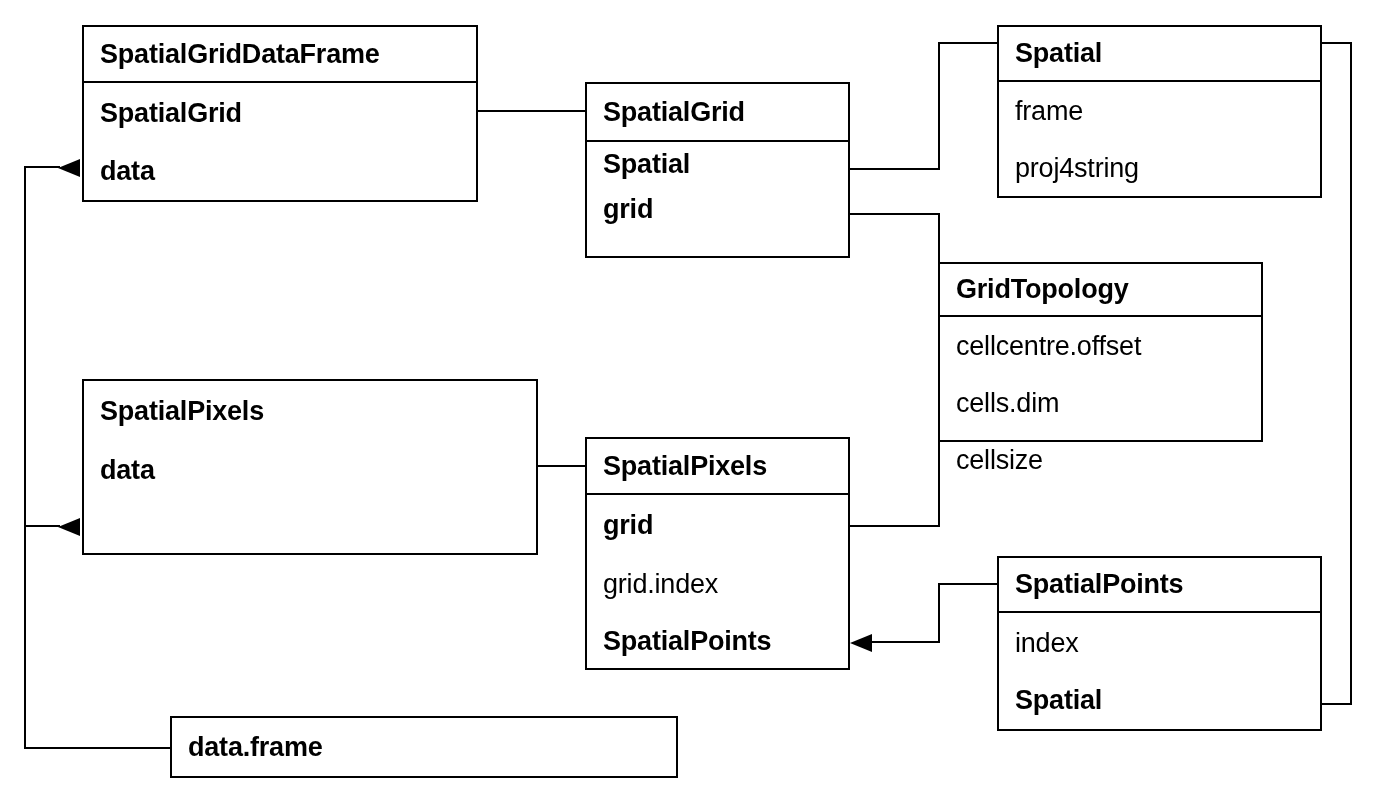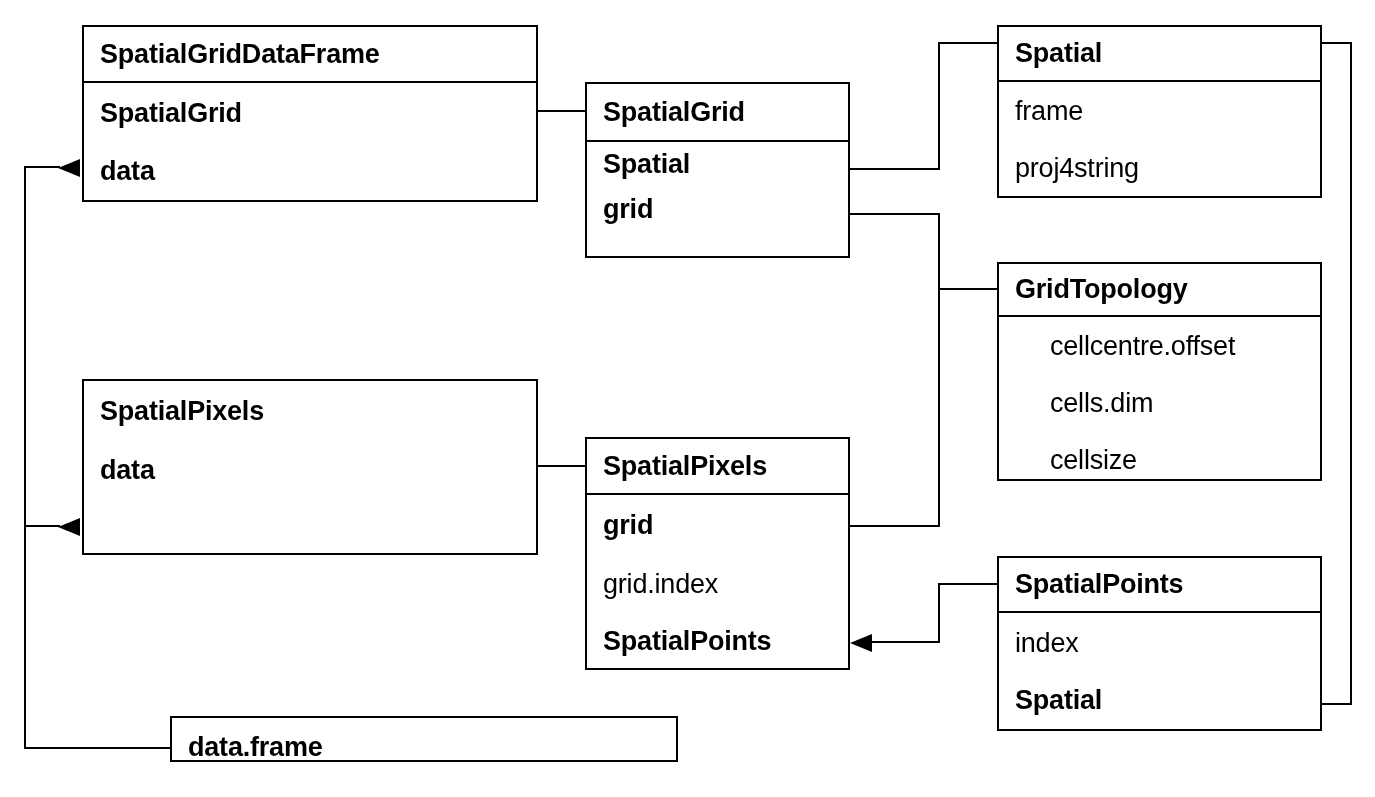--- a/index.html
+++ b/index.html
@@ -107,21 +107,21 @@
   <div class="hline" style="left:938px; top:583px; width:60px;"></div>
   <div class="vline" style="left:938px; top:583px; height:60px;"></div>
   <div class="hline" style="left:872px; top:641px; width:68px;"></div>
   <div class="arrowhead" style="left:850px; top:634px;"></div>
 
   <div class="hline" style="left:1322px; top:42px; width:30px;"></div>
   <div class="vline" style="left:1350px; top:42px; height:663px;"></div>
   <div class="hline" style="left:1157px; top:703px; width:195px;"></div>
   <div class="arrowhead" style="left:1135px; top:696px;"></div>
 
-  <div class="uml-box" style="left:82px; top:25px; width:456px; height:177px;">
+  <div class="uml-box" style="left:82px; top:25px; width:396px; height:177px;">
     <div class="box-header" style="height:56px;">SpatialGridDataFrame</div>
     <div class="box-body" style="height:117px;">
       <div class="slot bold" style="height:60px;">SpatialGrid</div>
       <div class="slot bold" style="height:57px;">data</div>
     </div>
   </div>
 
   <div class="uml-box" style="left:585px; top:82px; width:265px; height:176px;">
     <div class="box-header" style="height:58px;">SpatialGrid</div>
     <div class="box-body" style="height:114px;">
@@ -131,23 +131,23 @@
   </div>
 
   <div class="uml-box" style="left:997px; top:25px; width:325px; height:173px;">
     <div class="box-header" style="height:55px;">Spatial</div>
     <div class="box-body" style="height:114px;">
       <div class="slot regular" style="height:59px;">frame</div>
       <div class="slot regular" style="height:55px;">proj4string</div>
     </div>
   </div>
 
-  <div class="uml-box" style="left:997px; top:262px; width:325px; height:219px;">
+  <div class="uml-box" style="left:938px; top:262px; width:325px; height:180px;">
     <div class="box-header" style="height:53px;">GridTopology</div>
-    <div class="box-body" style="height:174px;padding-left:35px;">
+    <div class="box-body" style="height:174px;">
       <div class="slot regular" style="height:59px;">cellcentre.offset</div>
       <div class="slot regular" style="height:55px;">cells.dim</div>
       <div class="slot regular" style="height:59px;">cellsize</div>
     </div>
   </div>
 
   <div class="uml-box" style="left:82px; top:379px; width:456px; height:176px;">
     <div class="box-body" style="height:118px;">
       <div class="slot bold" style="height:60px;">SpatialPixels</div>
       <div class="slot bold" style="height:58px;">data</div>
@@ -164,17 +164,17 @@
   </div>
 
   <div class="uml-box" style="left:997px; top:556px; width:325px; height:175px;">
     <div class="box-header" style="height:55px;">SpatialPoints</div>
     <div class="box-body" style="height:116px;">
       <div class="slot regular" style="height:60px;">index</div>
       <div class="slot bold" style="height:54px;">Spatial</div>
     </div>
   </div>
 
-  <div class="uml-box" style="left:170px; top:716px; width:508px; height:46px;">
+  <div class="uml-box" style="left:170px; top:716px; width:508px; height:62px;">
     <div class="box-header no-rule" style="height:58px;">data.frame</div>
   </div>
 
 </div>
 
 </body></html>

